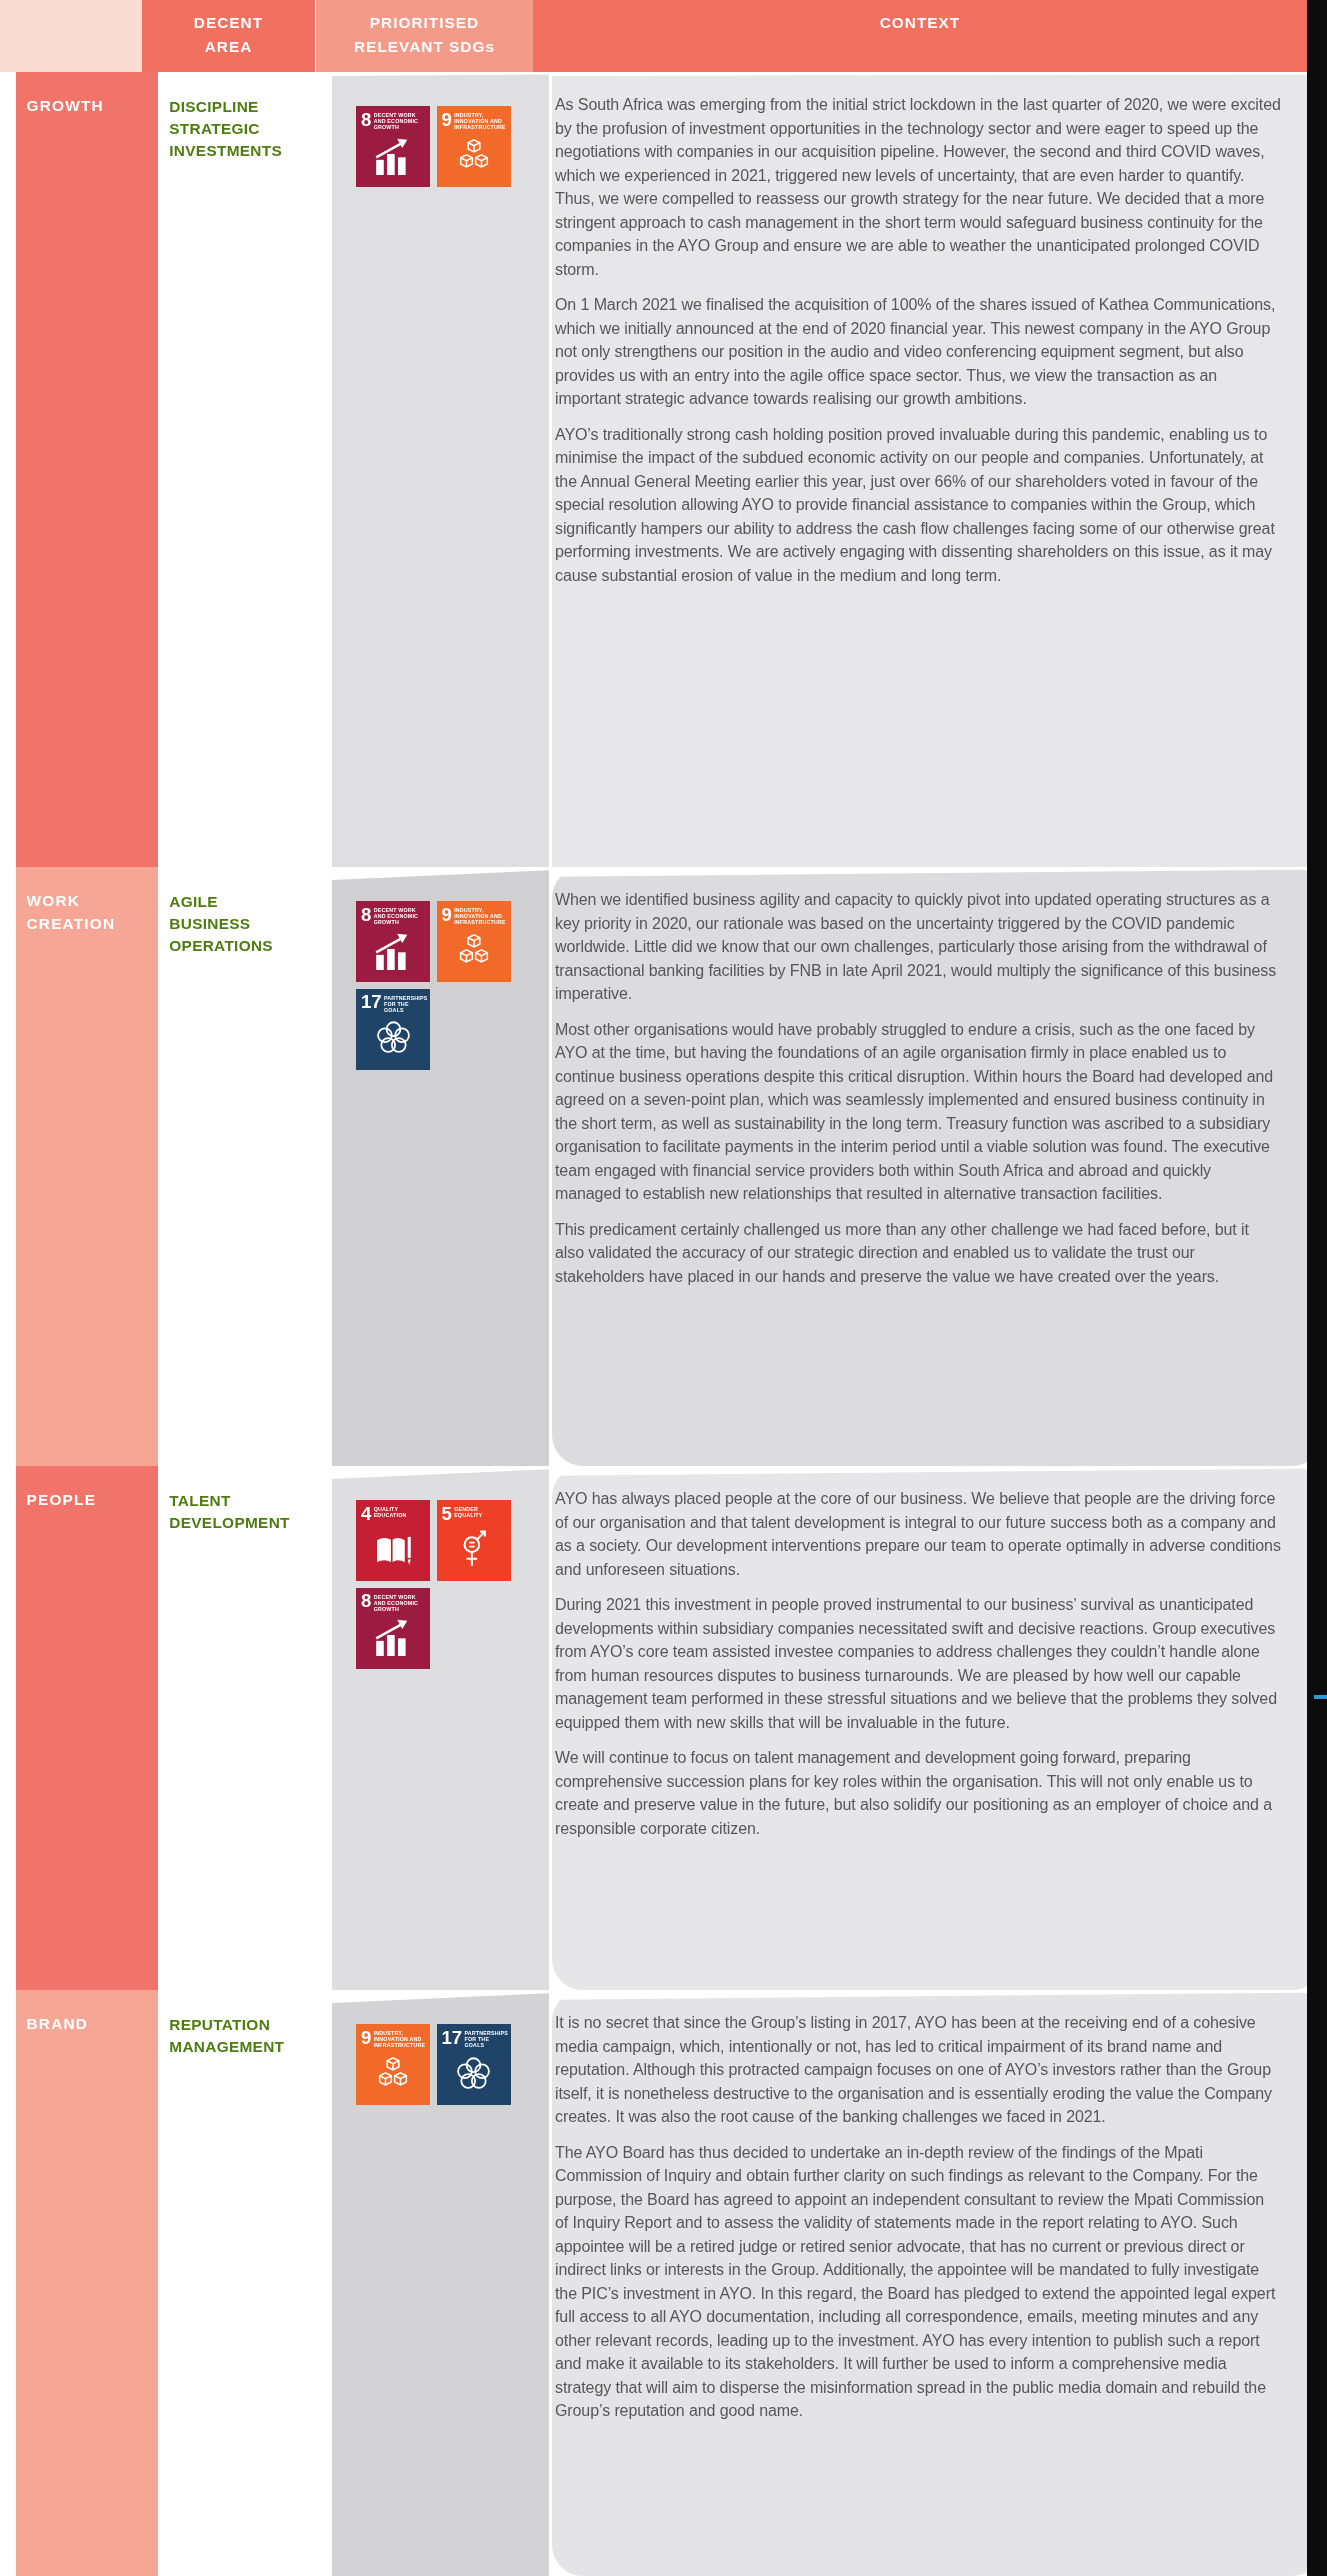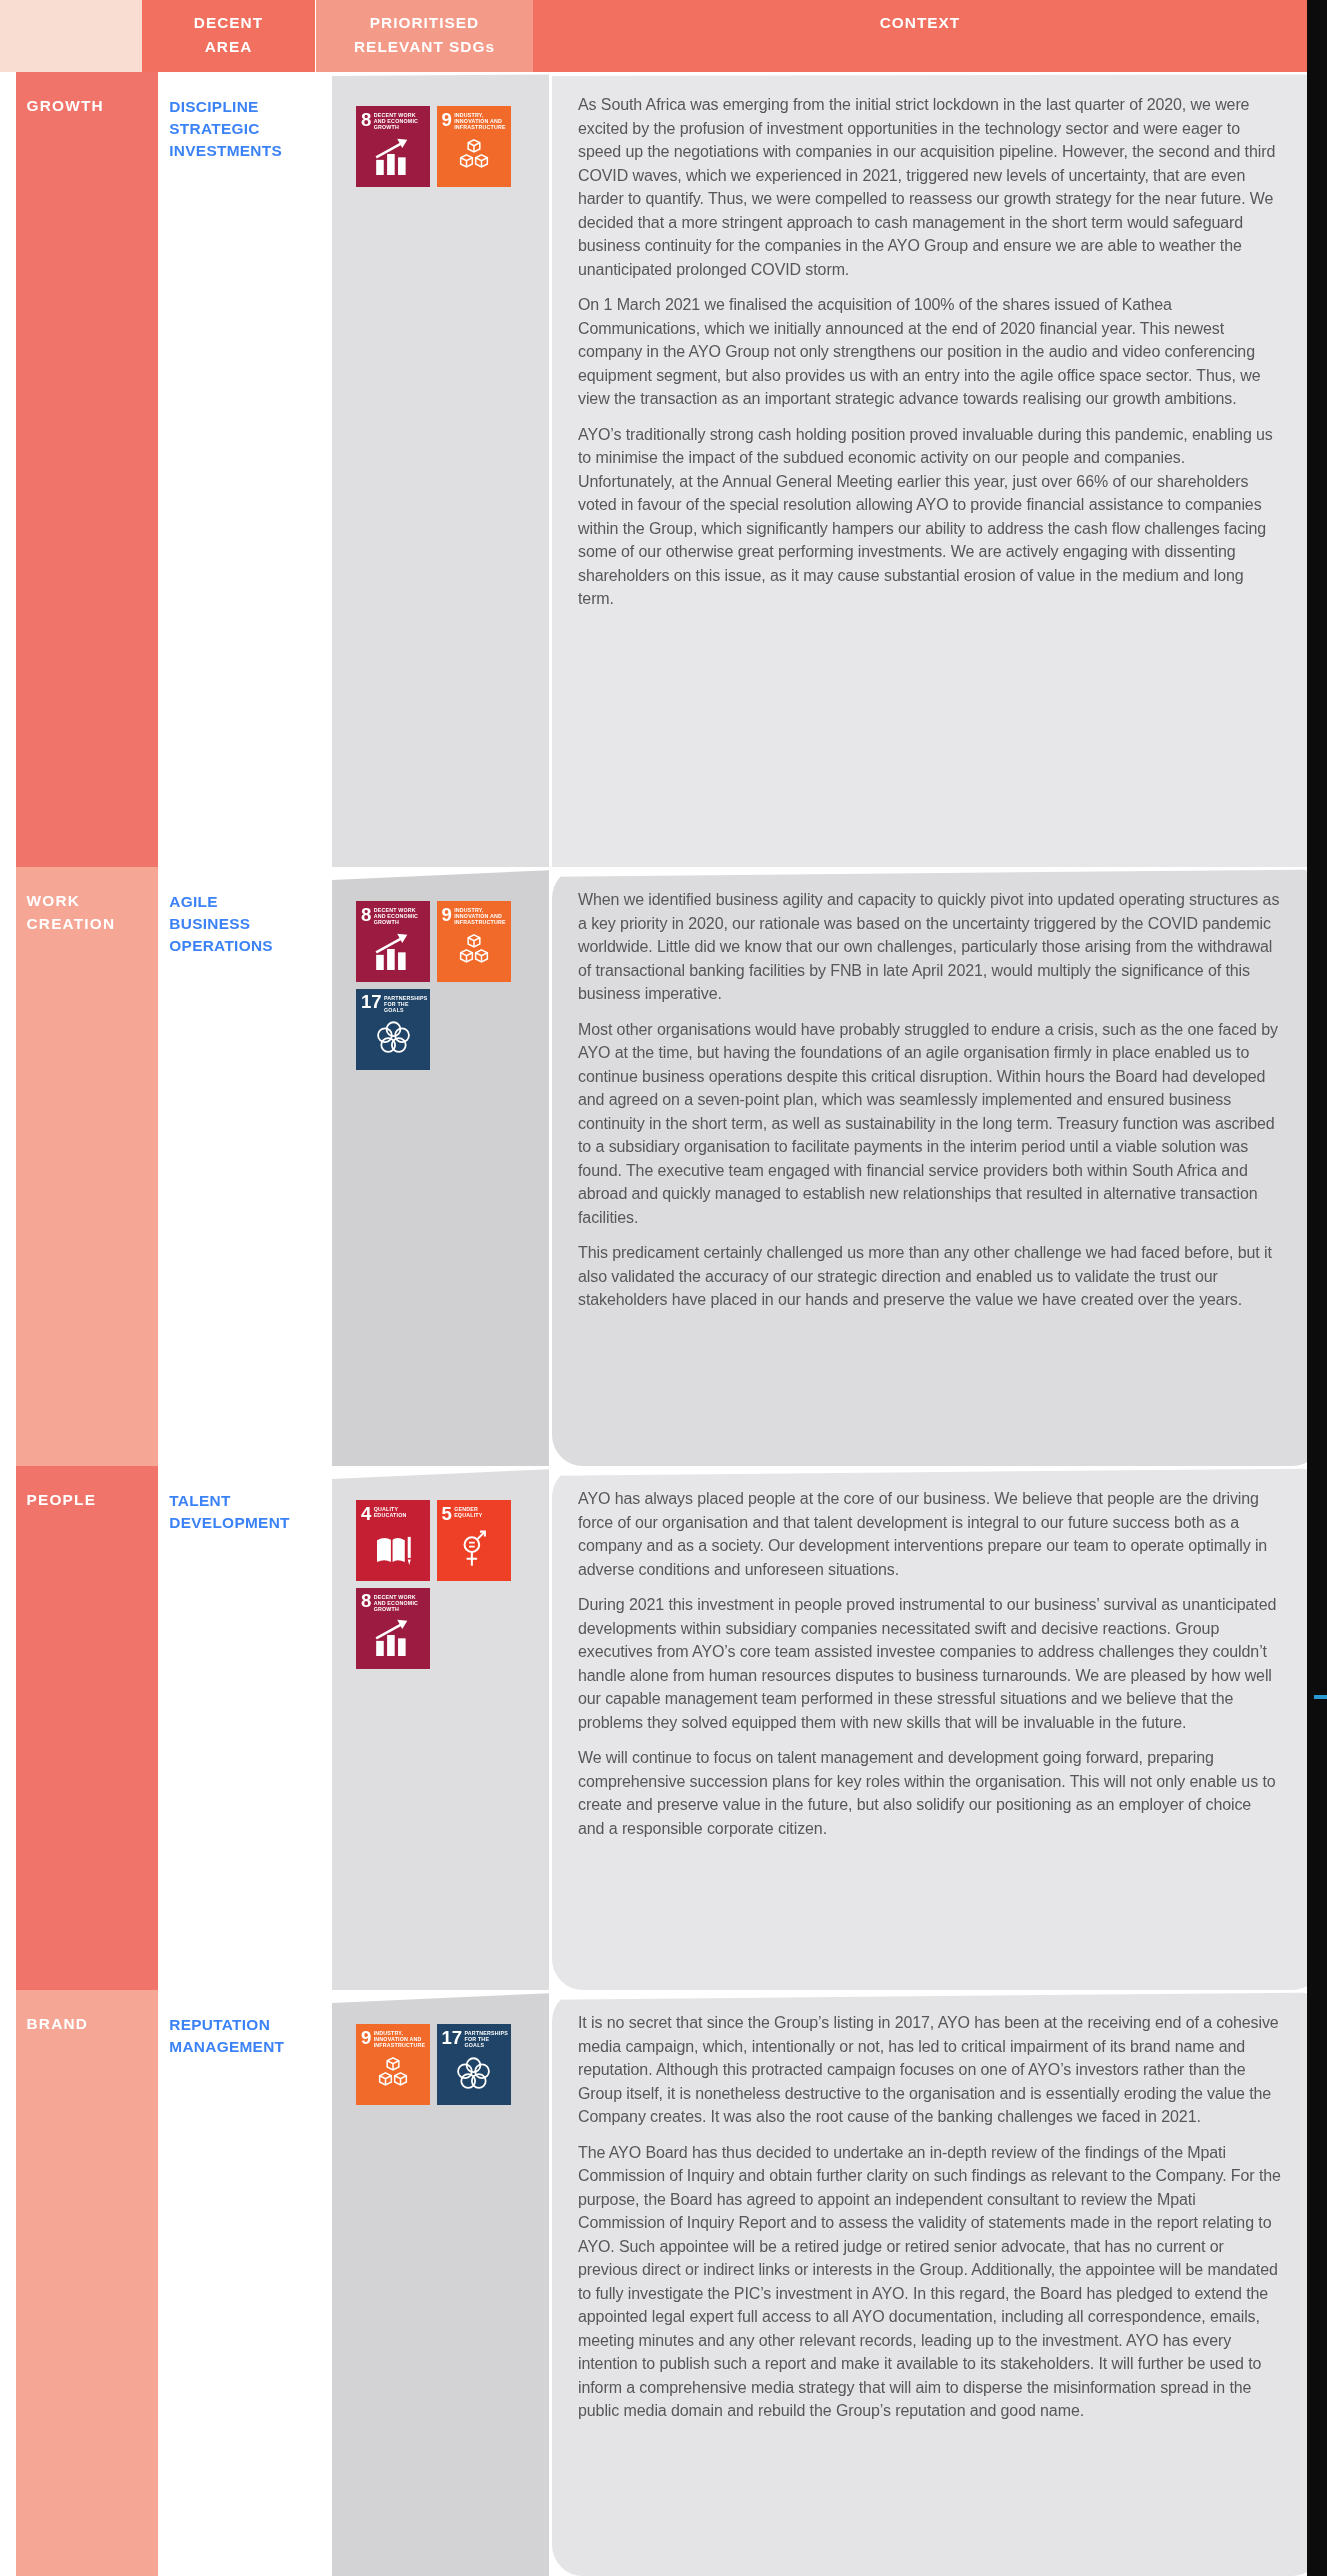--- a/index.html
+++ b/index.html
@@ -33,21 +33,21 @@
   .label-cell{position:absolute;left:0;top:0;width:142px;height:100%;box-sizing:border-box;}
   .row.deep  .label-cell{background:#f1746a;}
   .row.light .label-cell{background:#f6a695;}
   .label-text{
     display:block;padding:22px 8px 0 10.5px;max-width:101px;
     color:#ffffff;font-weight:bold;font-size:15.4px;line-height:23px;letter-spacing:1.2px;
   }
   .focus-cell{position:absolute;left:142px;top:0;width:173px;height:100%;background:#ffffff;}
   .focus-text{
     display:block;padding:24px 8px 0 11.3px;width:129px;
-    color:#3b82f6;font-weight:bold;font-size:15.4px;line-height:22px;letter-spacing:0.3px;
+    color:#4d7c0f;font-weight:bold;font-size:15.4px;line-height:22px;letter-spacing:0.3px;
   }
   .sdg-cell{position:absolute;left:316px;top:0;width:217px;height:100%;}
   .ctx-cell{position:absolute;left:536px;top:0;width:771px;height:100%;}
   .row:nth-child(1) .sdg-cell{background:#dfdfe1;clip-path:polygon(0 4px,100% 2.4px,100% 100%,0 100%);}
   .row:nth-child(1) .ctx-cell{background:#e7e7e9;clip-path:polygon(0 4px,100% 2.4px,100% 100%,0 100%);}
   .row:nth-child(2) .sdg-cell{background:#d0d0d2;}
   .row:nth-child(2) .ctx-cell{background:#dcdcde;}
   .row:nth-child(3) .sdg-cell{background:#dedee0;}
   .row:nth-child(3) .ctx-cell{background:#e6e6e8;}
   .row:nth-child(4) .sdg-cell{background:#d3d3d5;}
@@ -58,21 +58,21 @@
   .sdg-tiles{padding:34px 0 0 24px;display:flex;flex-wrap:wrap;gap:6.5px;width:162px;}
   .sdg-tile{
     width:74px;height:81px;box-sizing:border-box;padding:4.9px 4px 3.2px 4.9px;
     color:#ffffff;display:flex;flex-direction:column;flex:0 0 auto;
   }
   .sdg-head{display:flex;gap:2.4px;align-items:flex-start;}
   .sdg-num{font-size:18.6px;font-weight:bold;line-height:17px;}
   .sdg-name{font-size:5.3px;font-weight:bold;line-height:6px;letter-spacing:0.2px;padding-top:1.6px;text-transform:uppercase;}
   .sdg-glyph{flex:1;display:flex;align-items:center;justify-content:center;padding-bottom:1.6px;}
   
-  .ctx-text{padding:21px 42px 0 26px;color:#57575a;font-size:16px;line-height:23.5px;letter-spacing:-0.1px;}
+  .ctx-text{padding:21px 42px 0 3px;color:#57575a;font-size:16px;line-height:23.5px;letter-spacing:-0.1px;}
   .ctx-text p{margin:0 0 12px 0;}
   
   .edge-strip{position:absolute;left:1307px;top:0;width:20px;height:2576px;background:#0c0c0c;}
   .edge-marker{position:absolute;left:6.5px;top:1695px;width:13.8px;height:4px;background:#2c9ad2;}
 </style>
 </head>
 <body>
 
 <div class="page">
 

